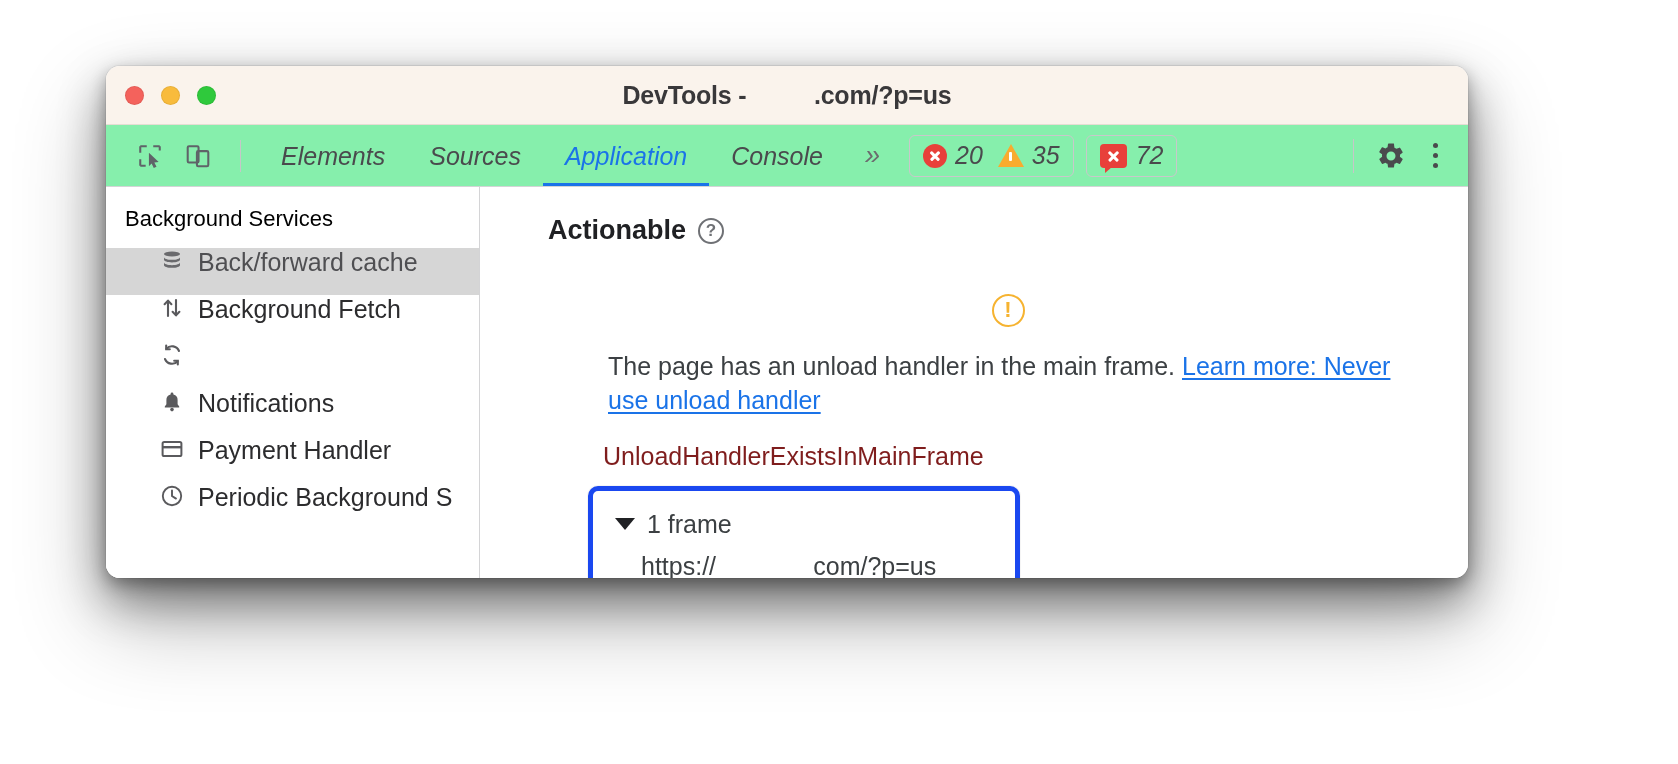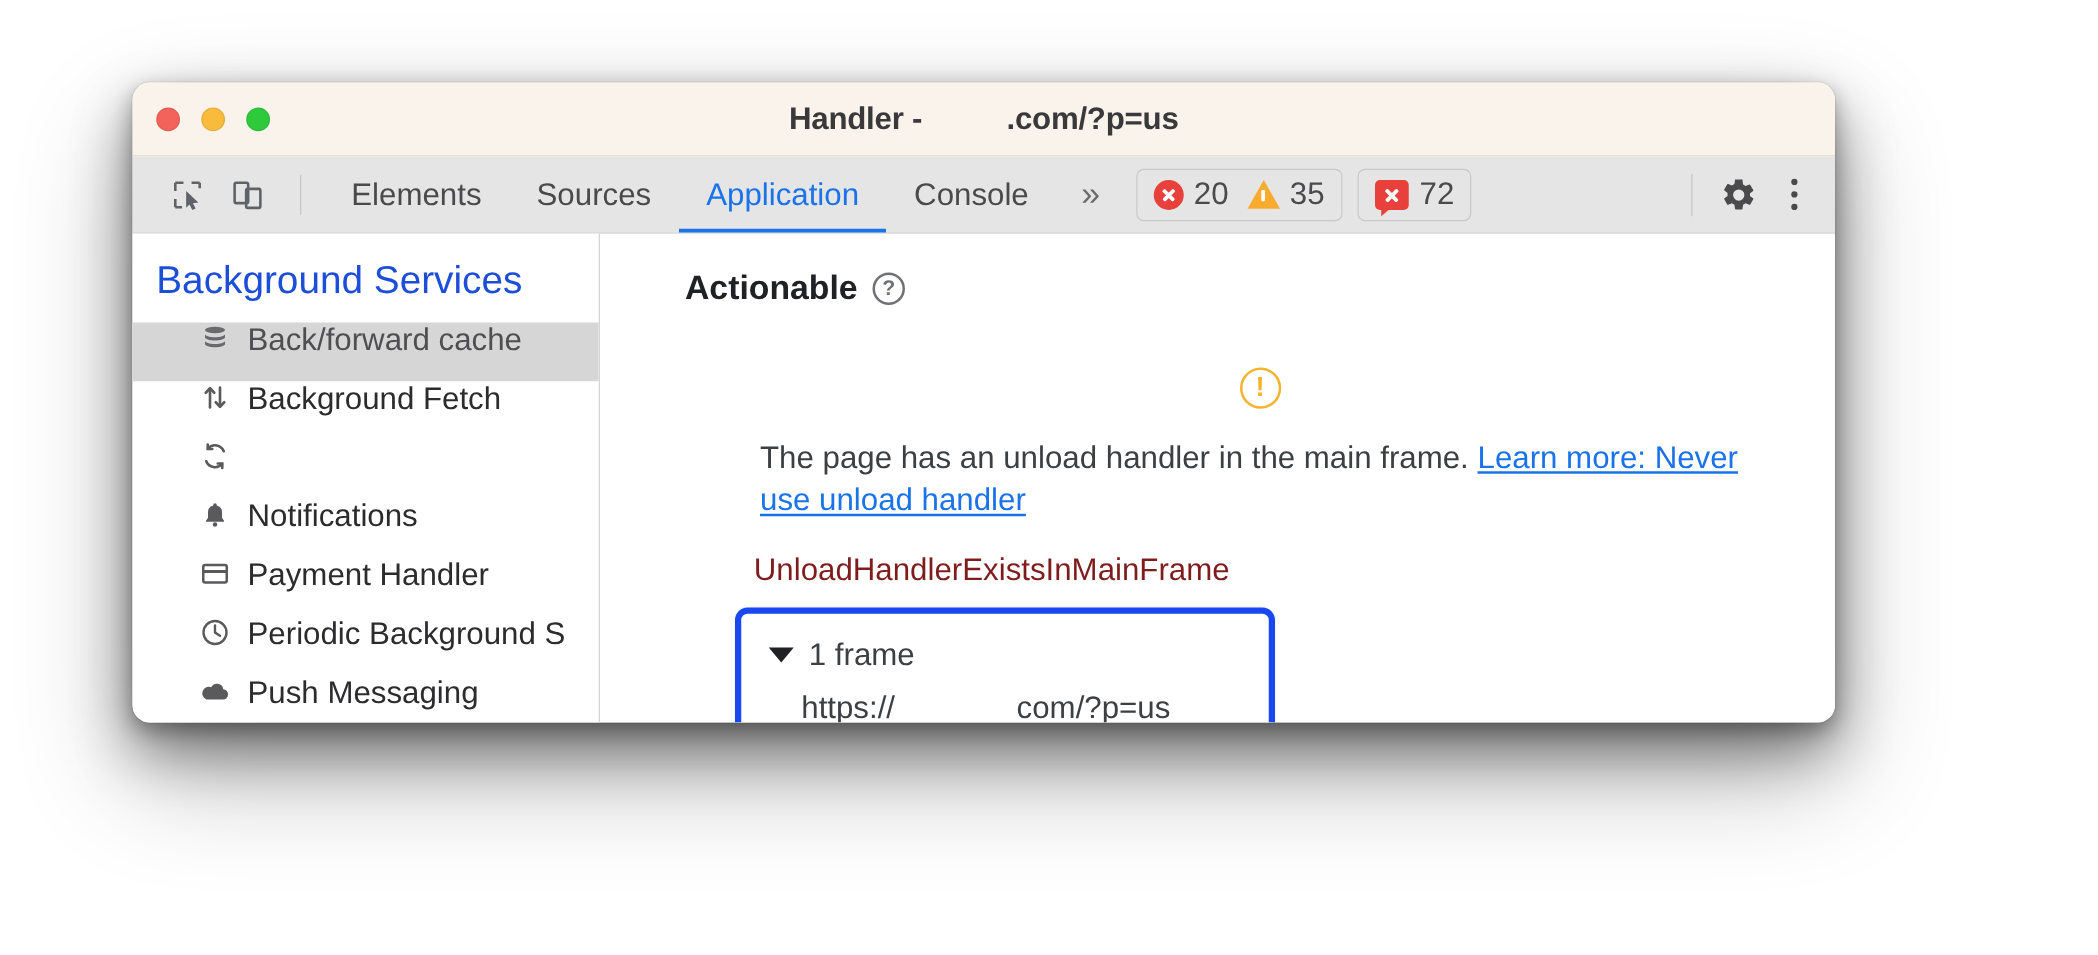--- a/index.html
+++ b/index.html
@@ -62,25 +62,26 @@
     font-size: 25px;
     font-weight: bold;
     color: #39383a;
     letter-spacing: -0.2px;
     white-space: pre;
   }
 
   
   .toolbar {
     height: 62px;
-    background: #e5e5e5;
+    background: #86efac;
     border-bottom: 1px solid #d4d4d6;
     display: flex;
     align-items: center;
     padding-left: 24px;
+    font-style: italic;
   }
   .tb-icon {
     width: 40px; height: 40px;
     display: flex; align-items: center; justify-content: center;
     color: #5f6368;
     margin-right: 8px;
   }
   .tb-sep {
     width: 1px; height: 32px;
     background: #c6c6c8;
@@ -190,22 +191,22 @@
 
   
   .sidebar {
     width: 374px;
     min-width: 374px;
     border-right: 1px solid #d4d4d6;
     background: #ffffff;
     overflow: hidden;
   }
   .sb-head {
-    font-size: 31px;
-    color: #1d4ed8;
+    font-size: 22px;
+    color: #000000;
     padding: 19px 0 16px 19px;
     white-space: nowrap;
   }
   .sb-item {
     display: flex;
     align-items: flex-start;
     height: 47px;
     padding-left: 53px;
     gap: 13px;
     font-size: 25px;
@@ -329,21 +330,21 @@
 <div id="stage">
 
   <div class="window">
 
     <div class="titlebar">
       <div class="traffic">
         <span class="dot red"></span>
         <span class="dot yellow"></span>
         <span class="dot green"></span>
       </div>
-      <div class="win-title">Handler -          .com/?p=us</div>
+      <div class="win-title">DevTools -          .com/?p=us</div>
     </div>
 
     <div class="toolbar">
 
       <div class="tb-icon">
         <svg width="26" height="26" viewBox="0 0 24 24" fill="none" stroke="currentColor" stroke-width="1.9">
           <path d="M3 3 h6 M3 3 v6 M21 3 h-6 M21 3 v4 M3 21 h5 M3 21 v-6"></path>
           <path d="M11 9 L20 17.5 L16 18 L18 22 L15.5 23 L13.5 19 L11 21.5 Z" fill="currentColor" stroke="none"></path>
         </svg>
       </div>
@@ -460,28 +461,20 @@
         <div class="sb-item">
           <span class="sb-ico">
             <svg width="24" height="24" viewBox="0 0 24 24" fill="none" stroke="currentColor" stroke-width="1.9">
               <circle cx="12" cy="12" r="9.2"></circle>
               <path d="M12 6.4V12l4 2.6" stroke-linecap="round"></path>
             </svg>
           </span>
           <span>Periodic Background S</span>
         </div>
 
-        <div class="sb-item">
-          <span class="sb-ico">
-            <svg width="24" height="24" viewBox="0 0 24 24" fill="currentColor">
-              <path d="M18.6 10.4a5.1 5.1 0 0 0-9.6-1.6A4.3 4.3 0 0 0 5.2 18.6h13a4.1 4.1 0 0 0 .4-8.2z"></path>
-            </svg>
-          </span>
-          <span>Push Messaging</span>
-        </div>
       </div>
 
       <div class="main">
 
         <div class="section-title">
           <span>Actionable</span>
           <span class="help-circle">?</span>
         </div>
 
         <div class="issue-row">

